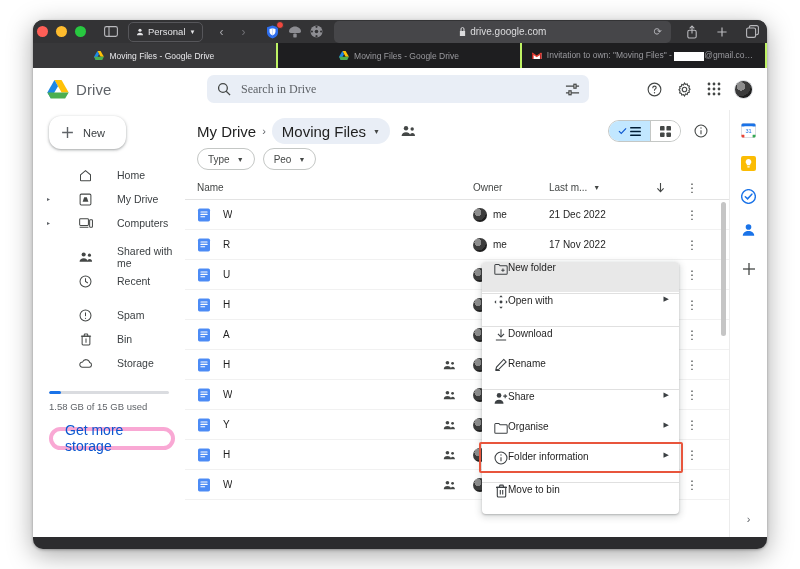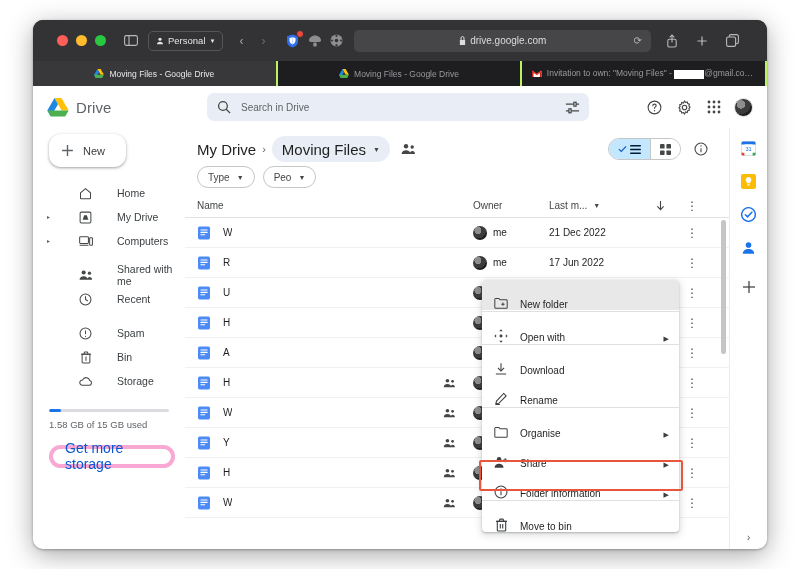--- a/index.html
+++ b/index.html
@@ -24,25 +24,25 @@
     width: 734px; height: 529px;
     border-radius: 10px;
     background: #2c2c2e;
     overflow: hidden;
     box-shadow: 0 6px 26px rgba(0,0,0,0.34), 0 1px 3px rgba(0,0,0,0.3);
   }
 
   
   #browser-toolbar {
     position: relative;
-    height: 41px;
+    height: 23px;
     background: #333335;
     display: flex;
     align-items: center;
-    padding: 0 24px;
+    padding: 0 4px;
   }
   .traffic-lights { display: flex; gap: 8px; align-items: center; margin-right: 14px; }
   .tl { width: 11px; height: 11px; border-radius: 50%; }
   .tl.red { background: #ff5f57; }
   .tl.yellow { background: #febc2e; }
   .tl.green { background: #28c840; }
 
   .tb-btn {
     width: 22px; height: 18px;
     display: flex; align-items: center; justify-content: center;
@@ -143,22 +143,22 @@
     background: #e9eef6;
     border-radius: 7px;
     display: flex; align-items: center;
     padding: 0 8px 0 10px;
     gap: 10px;
     margin-left: 8px;
   }
   #search-input {
     flex: 1;
     border: none; outline: none; background: transparent;
-    font-family: Liberation Sans, sans-serif;
-    font-size: 10px; color: #3c4043;
+    font-family: Liberation Serif, serif;
+    font-size: 12px; color: #3c4043;
   }
   #search-input::placeholder { color: #5f6368; }
   #tune-btn { width: 18px; height: 18px; display:flex;align-items:center;justify-content:center; color:#444746; }
 
   #header-right { margin-left: auto; display: flex; align-items: center; gap: 10px; padding-right: 4px; }
   .hdr-icon { width: 20px; height: 20px; display:flex;align-items:center;justify-content:center;color:#444746; }
   #avatar {
     width: 19px; height: 19px; border-radius: 50%;
     background: radial-gradient(circle at 35% 32%, #8d8d8d 0 26%, #3b3b3b 27% 60%, #1f1f1f 61% 100%);
     border: 1px solid #dadce0;
@@ -321,24 +321,23 @@
     left: 297px; top: 152px;
     width: 197px;
     background: #ffffff;
     border-radius: 4px;
     box-shadow: 0 2px 6px 2px rgba(60,64,67,0.15), 0 1px 2px rgba(60,64,67,0.3);
     padding: 0 0 0 0;
     z-index: 40;
     overflow: hidden;
   }
   .menu-item {
-    display: flex; align-items: flex-end;
+    display: flex; align-items: flex-start;
     height: 30px;
     padding: 0 10px 0 12px;
-    gap: 12px;
     font-size: 10px; color: #1f1f1f;
     position: relative;
   }
   .menu-item.highlight { background: #e8e8e8; }
   .menu-ic { width: 14px; height: 14px; flex: none; display:flex;align-items:center;justify-content:center; color:#3c4043; }
   .submenu-arrow { margin-left: auto; font-size: 7px; color: #3c4043; }
   .menu-sep { height: 1px; background: #e0e0e0; margin: 1px 0; }
 
   
   #redbox {
@@ -757,21 +756,21 @@
                         <rect x="3.4" y="5.8" width="7.2" height="1.1" rx="0.5" fill="#fff"></rect>
                         <rect x="3.4" y="8.2" width="4.8" height="1.1" rx="0.5" fill="#fff"></rect>
                       </svg></span>
                     <span class="fname">R</span>
                   </div>
                   <div class="col-share"></div>
                   <div class="col-owner">
                     <span class="owner-av"></span>
                     <span>me</span>
                   </div>
-                  <div class="col-mod">17 Jun 2022</div>
+                  <div class="col-mod">17 Nov 2022</div>
                   <div class="col-sort"></div>
                   <div class="col-menu">
                     <span class="kebab">⋮</span>
                   </div>
                 </div>
                 <div class="row">
                   <div class="col-name">
                     <span class="doc-ic"><svg width="14" height="14" viewBox="0 0 14 14">
                         <rect x="1" y="0.6" width="12" height="12.8" rx="1.6" fill="#4c8bf5"></rect>
                         <rect x="3.4" y="3.4" width="7.2" height="1.1" rx="0.5" fill="#fff"></rect>
@@ -1031,37 +1030,37 @@
                   <svg width="14" height="14" viewBox="0 0 15 15" fill="none" stroke="#3c4043" stroke-width="1.15">
                     <path d="M10.4 1.6 13 4.2 5.1 12.1 1.9 12.9 2.7 9.7z"></path>
                     <line x1="1.9" y1="13.4" x2="6.3" y2="13.4"></line>
                   </svg>
                 </span>
                 <span>Rename</span>
               </div>
               <div class="menu-sep"></div>
               <div class="menu-item">
                 <span class="menu-ic">
-                  <svg width="14" height="12" viewBox="0 0 15 13" fill="none" stroke="#3c4043" stroke-width="1.1">
-                    <path d="M0.8 2.6a1 1 0 0 1 1-1h3.4l1.3 1.5h6.7a1 1 0 0 1 1 1v7.2a1 1 0 0 1-1 1H1.8a1 1 0 0 1-1-1z"></path>
-                  </svg>
-                </span>
-                <span>Organise</span>
-                <span class="submenu-arrow">▶</span>
-              </div>
-              <div class="menu-item">
-                <span class="menu-ic">
                   <svg width="14" height="13" viewBox="0 0 15 14" fill="#3c4043">
                     <circle cx="5.4" cy="3.7" r="2.5"></circle>
                     <path d="M0.6 12.6c0-2.6 2.1-4.2 4.8-4.2s4.8 1.6 4.8 4.2z"></path>
                     <line x1="12" y1="2.3" x2="12" y2="6.6" stroke="#3c4043" stroke-width="1.2"></line>
                     <line x1="9.9" y1="4.45" x2="14.1" y2="4.45" stroke="#3c4043" stroke-width="1.2"></line>
                   </svg>
                 </span>
                 <span>Share</span>
+                <span class="submenu-arrow">▶</span>
+              </div>
+              <div class="menu-item">
+                <span class="menu-ic">
+                  <svg width="14" height="12" viewBox="0 0 15 13" fill="none" stroke="#3c4043" stroke-width="1.1">
+                    <path d="M0.8 2.6a1 1 0 0 1 1-1h3.4l1.3 1.5h6.7a1 1 0 0 1 1 1v7.2a1 1 0 0 1-1 1H1.8a1 1 0 0 1-1-1z"></path>
+                  </svg>
+                </span>
+                <span>Organise</span>
                 <span class="submenu-arrow">▶</span>
               </div>
               <div class="menu-item">
                 <span class="menu-ic">
                   <svg width="14" height="14" viewBox="0 0 15 15" fill="none" stroke="#3c4043" stroke-width="1.15">
                     <circle cx="7.5" cy="7.5" r="6.4"></circle>
                     <line x1="7.5" y1="6.8" x2="7.5" y2="11"></line>
                     <circle cx="7.5" cy="4.3" r="0.7" fill="#3c4043" stroke="none"></circle>
                   </svg>
                 </span>

